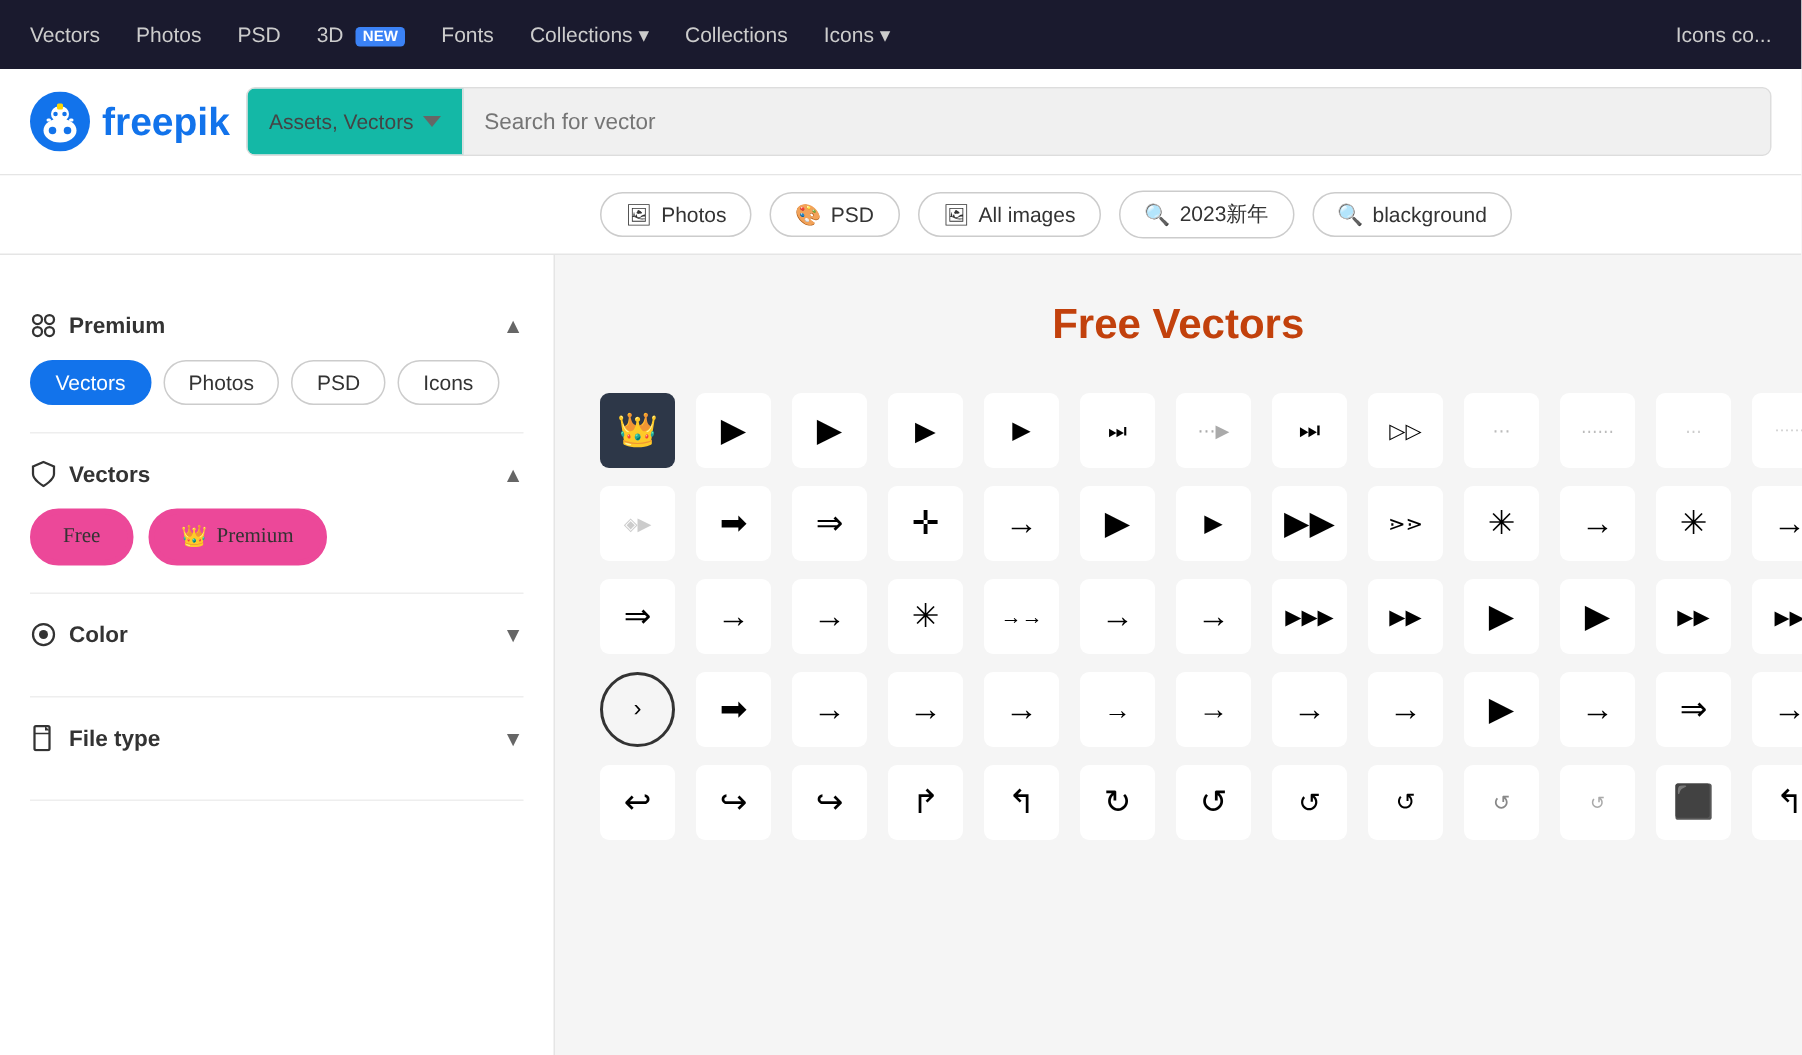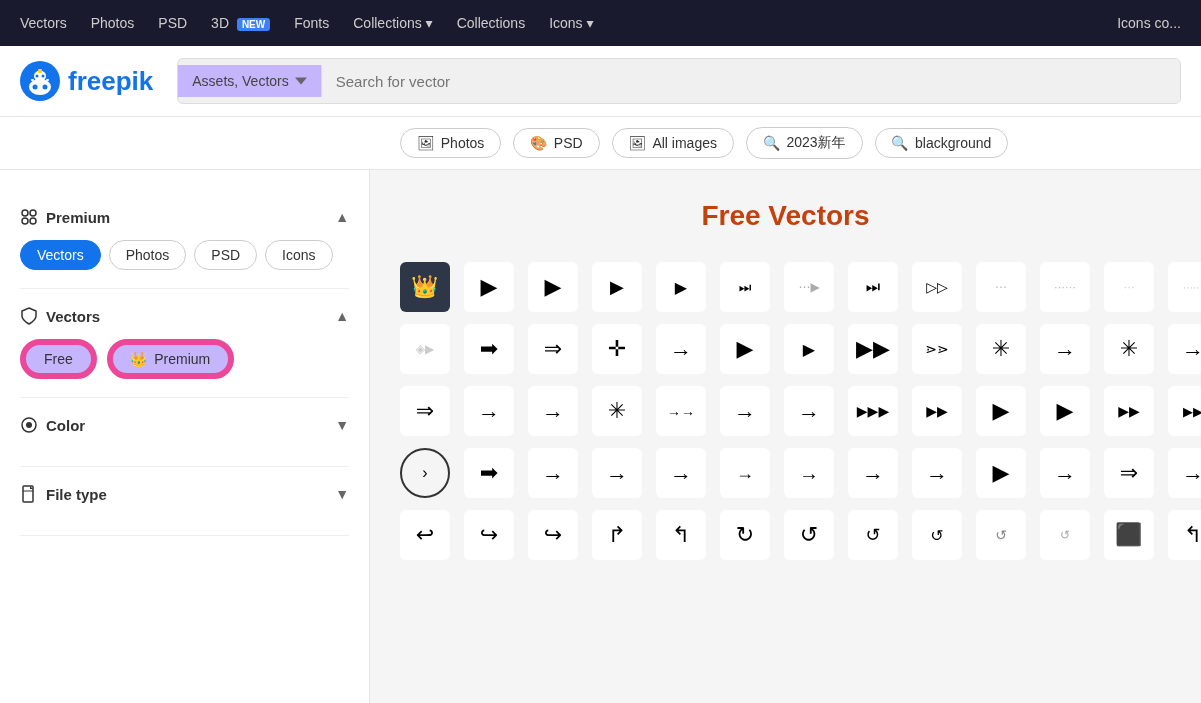--- a/index.html
+++ b/index.html
@@ -31,21 +31,21 @@
       vertical-align: middle;
     }
     .nav-right { margin-left: auto; }
 
     
     .header {
       background: #fff;
       padding: 12px 20px;
       display: flex;
       align-items: center;
-      gap: 24px;
+      gap: 11px;
       border-bottom: 1px solid #e5e5e5;
     }
     .logo {
       display: flex;
       align-items: center;
       gap: 8px;
       text-decoration: none;
     }
     .logo-icon {
       width: 40px;
@@ -63,22 +63,22 @@
       border: 1px solid #ddd;
       border-radius: 6px;
       overflow: hidden;
       background: #f0f0f0;
     }
     .search-dropdown {
       display: flex;
       align-items: center;
       gap: 6px;
       padding: 0 14px;
-      background: #c4b5fd;
-      height: 32px;
+      background: #14b8a6;
+      height: 44px;
       border-right: 1px solid #ddd;
       font-size: 14px;
       color: #444;
       cursor: pointer;
       white-space: nowrap;
     }
     .search-dropdown svg { width: 12px; height: 12px; fill: #666; }
     .search-input {
       flex: 1;
       border: none;
@@ -190,28 +190,29 @@
       border-color: #1273eb;
     }
 
     .license-buttons {
       display: flex;
       gap: 10px;
     }
     .lic-btn {
       padding: 6px 18px;
       border-radius: 20px;
-      border: 6px solid #ec4899;
+      border: 4px solid #ec4899;
       font-size: 14px;
       cursor: pointer;
-      background: #c4b5fd;
+      background: #ec4899;
       color: #333;
       display: flex;
       align-items: center;
       gap: 6px;
+      font-family: Liberation Serif, serif;
     }
 
     
     .content {
       flex: 1;
       background: #f5f5f5;
       overflow-y: auto;
       padding: 30px 30px 20px;
     }
     .content-title {

